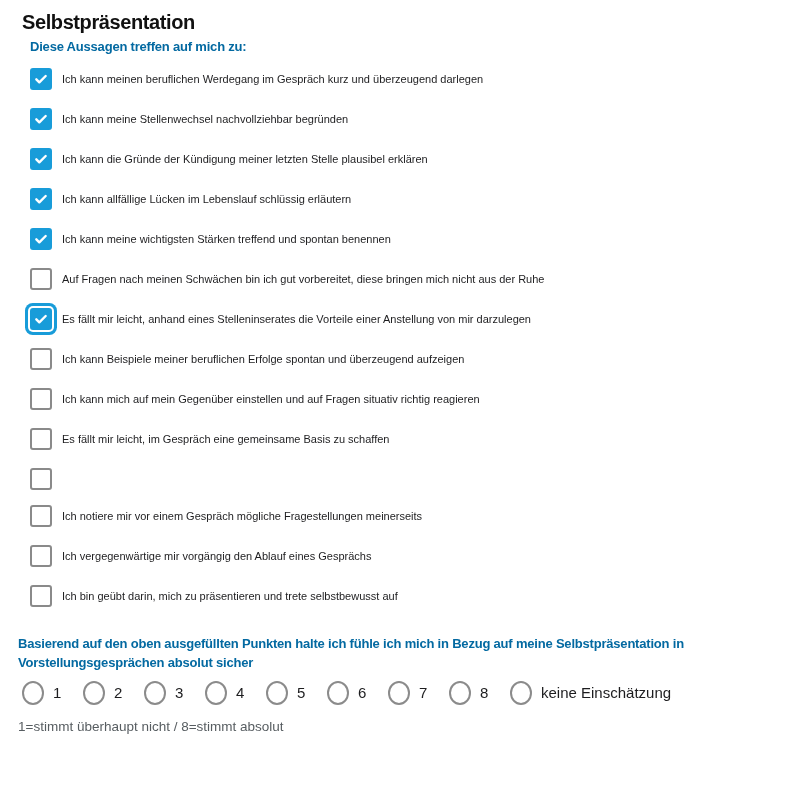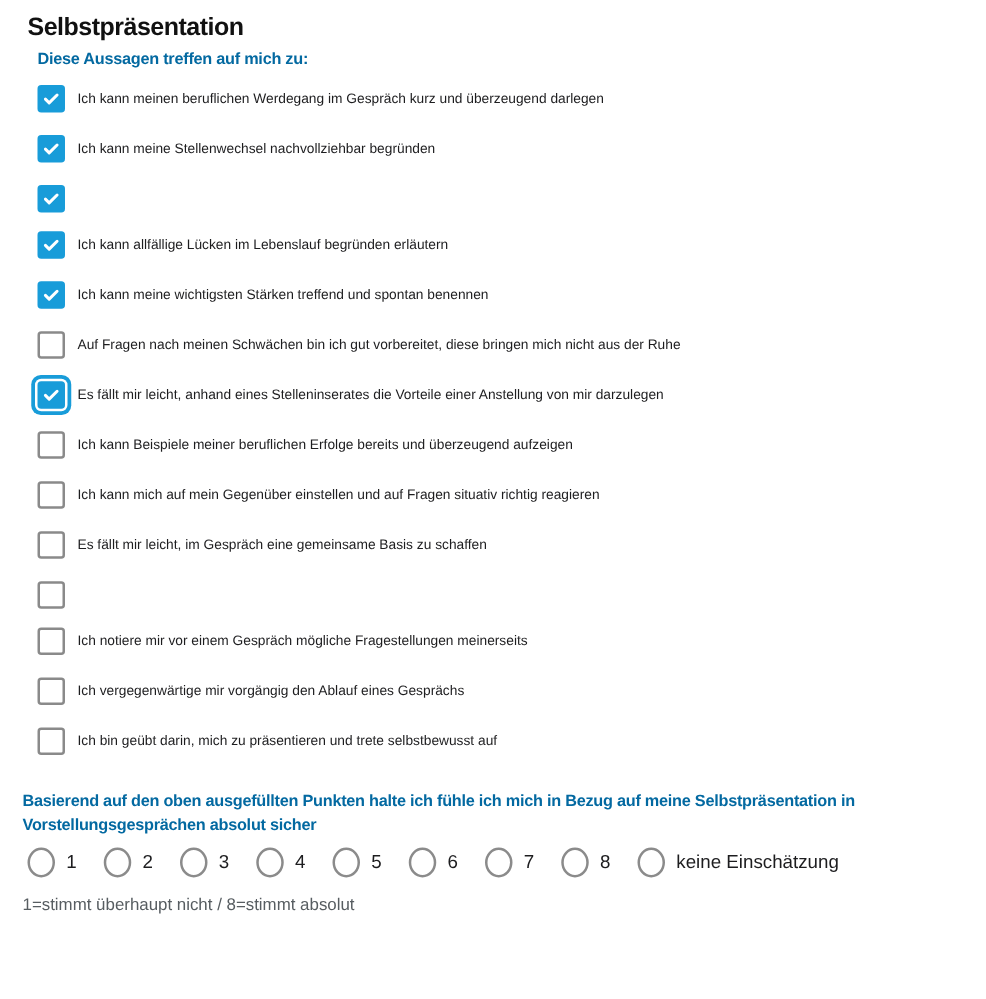--- a/index.html
+++ b/index.html
@@ -132,29 +132,30 @@
     </span>
     <span class="check-label">Ich kann meine Stellenwechsel nachvollziehbar begründen</span>
   </div>
 
   <div class="check-row">
     <span class="checkbox checked" role="checkbox" aria-checked="true">
       <svg viewBox="0 0 24 24">
         <path d="M5 12.5l4.5 4.5L19 7.5" stroke="#ffffff" stroke-width="3.6" fill="none" stroke-linecap="round" stroke-linejoin="round"></path>
       </svg>
     </span>
-  </div>
-
-  <div class="check-row">
-    <span class="checkbox checked" role="checkbox" aria-checked="true">
-      <svg viewBox="0 0 24 24">
-        <path d="M5 12.5l4.5 4.5L19 7.5" stroke="#ffffff" stroke-width="3.6" fill="none" stroke-linecap="round" stroke-linejoin="round"></path>
-      </svg>
-    </span>
-    <span class="check-label">Ich kann allfällige Lücken im Lebenslauf begründen erläutern</span>
+    <span class="check-label">Ich kann die Gründe der Kündigung meiner letzten Stelle plausibel erklären</span>
+  </div>
+
+  <div class="check-row">
+    <span class="checkbox checked" role="checkbox" aria-checked="true">
+      <svg viewBox="0 0 24 24">
+        <path d="M5 12.5l4.5 4.5L19 7.5" stroke="#ffffff" stroke-width="3.6" fill="none" stroke-linecap="round" stroke-linejoin="round"></path>
+      </svg>
+    </span>
+    <span class="check-label">Ich kann allfällige Lücken im Lebenslauf schlüssig erläutern</span>
   </div>
 
   <div class="check-row">
     <span class="checkbox checked" role="checkbox" aria-checked="true">
       <svg viewBox="0 0 24 24">
         <path d="M5 12.5l4.5 4.5L19 7.5" stroke="#ffffff" stroke-width="3.6" fill="none" stroke-linecap="round" stroke-linejoin="round"></path>
       </svg>
     </span>
     <span class="check-label">Ich kann meine wichtigsten Stärken treffend und spontan benennen</span>
   </div>
@@ -172,21 +173,21 @@
         <path d="M5 12.5l4.5 4.5L19 7.5" stroke="#ffffff" stroke-width="3.6" fill="none" stroke-linecap="round" stroke-linejoin="round"></path>
       </svg>
     </span>
     <span class="check-label">Es fällt mir leicht, anhand eines Stelleninserates die Vorteile einer Anstellung von mir darzulegen</span>
   </div>
 
   <div class="check-row">
     <span class="checkbox" role="checkbox" aria-checked="false">
       
     </span>
-    <span class="check-label">Ich kann Beispiele meiner beruflichen Erfolge bereits und überzeugend aufzeigen</span>
+    <span class="check-label">Ich kann Beispiele meiner beruflichen Erfolge spontan und überzeugend aufzeigen</span>
   </div>
 
   <div class="check-row">
     <span class="checkbox" role="checkbox" aria-checked="false">
       
     </span>
     <span class="check-label">Ich kann mich auf mein Gegenüber einstellen und auf Fragen situativ richtig reagieren</span>
   </div>
 
   <div class="check-row">

